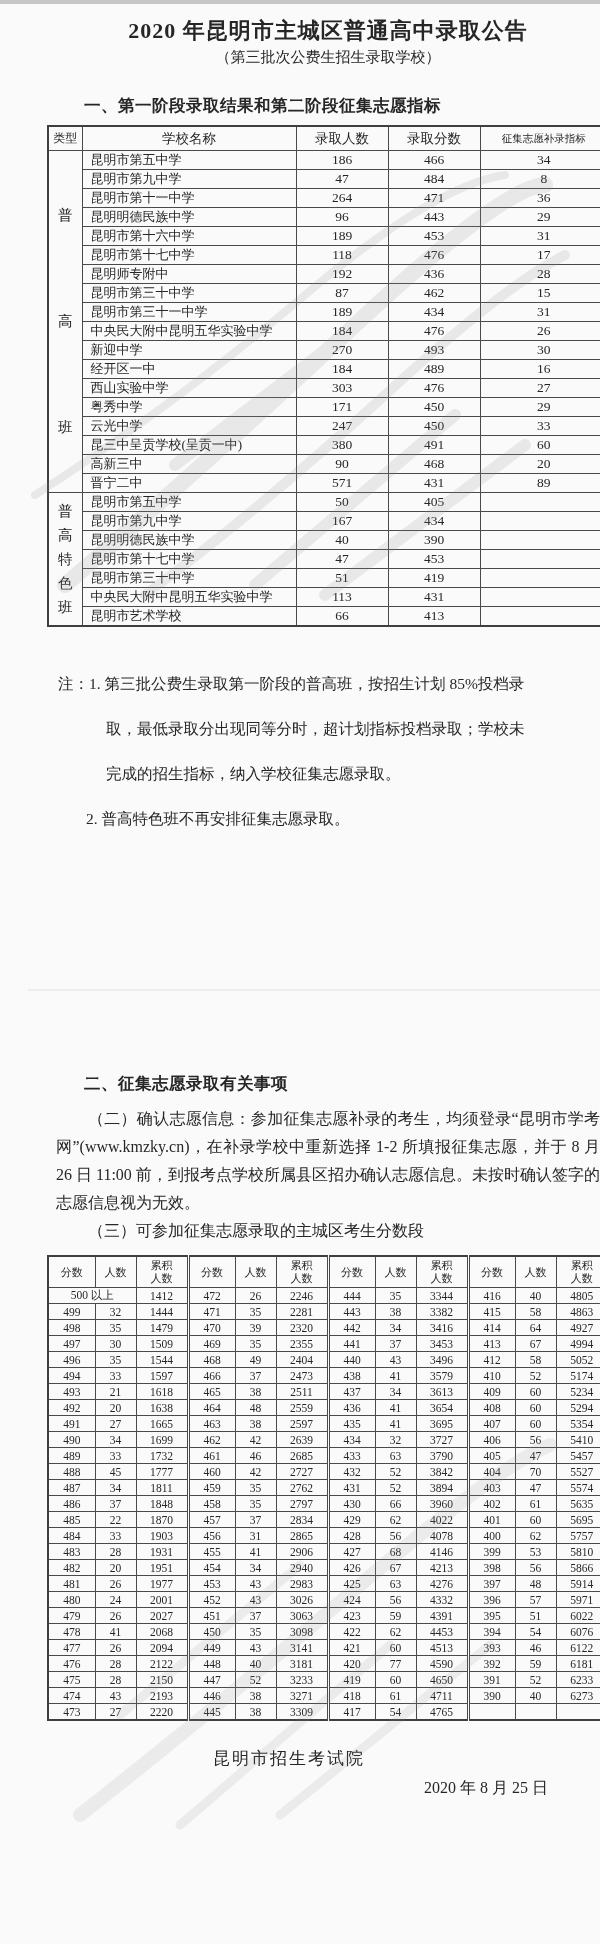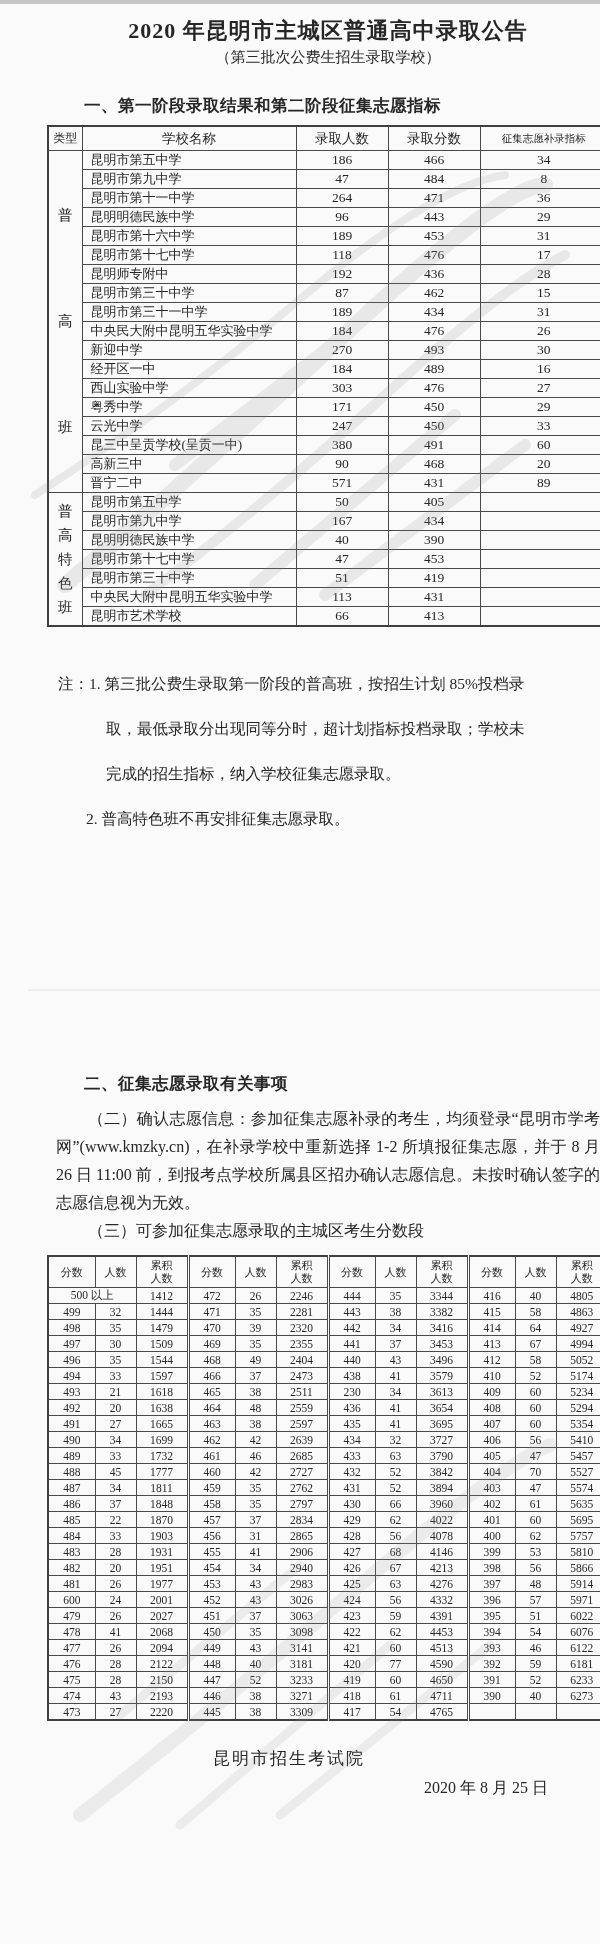--- a/index.html
+++ b/index.html
@@ -392,21 +392,21 @@
           <td>52</td>
           <td>5174</td>
         </tr>
         <tr>
           <td>493</td>
           <td>21</td>
           <td class="sep">1618</td>
           <td>465</td>
           <td>38</td>
           <td class="sep">2511</td>
-          <td>230</td>
+          <td>437</td>
           <td>34</td>
           <td class="sep">3613</td>
           <td>409</td>
           <td>60</td>
           <td>5234</td>
         </tr>
         <tr>
           <td>492</td>
           <td>20</td>
           <td class="sep">1638</td>
@@ -568,21 +568,21 @@
           <td>43</td>
           <td class="sep">2983</td>
           <td>425</td>
           <td>63</td>
           <td class="sep">4276</td>
           <td>397</td>
           <td>48</td>
           <td>5914</td>
         </tr>
         <tr>
-          <td>600</td>
+          <td>480</td>
           <td>24</td>
           <td class="sep">2001</td>
           <td>452</td>
           <td>43</td>
           <td class="sep">3026</td>
           <td>424</td>
           <td>56</td>
           <td class="sep">4332</td>
           <td>396</td>
           <td>57</td>

